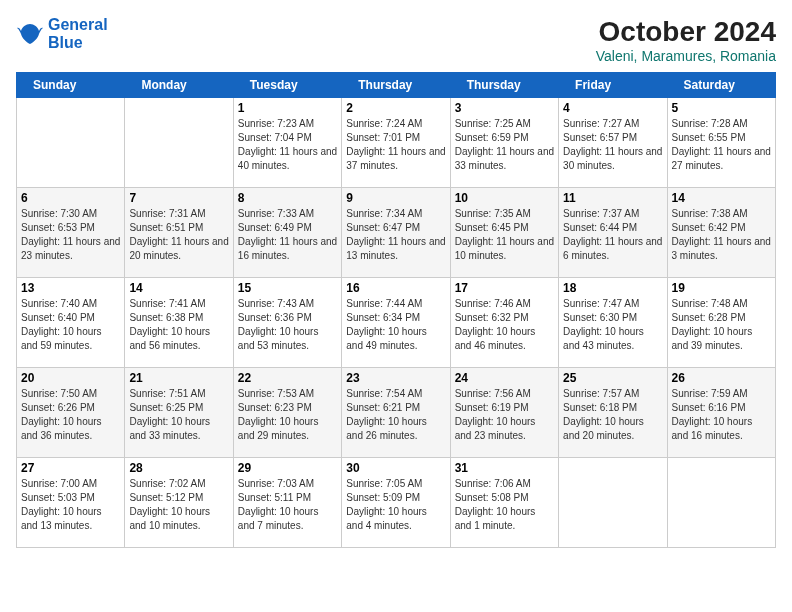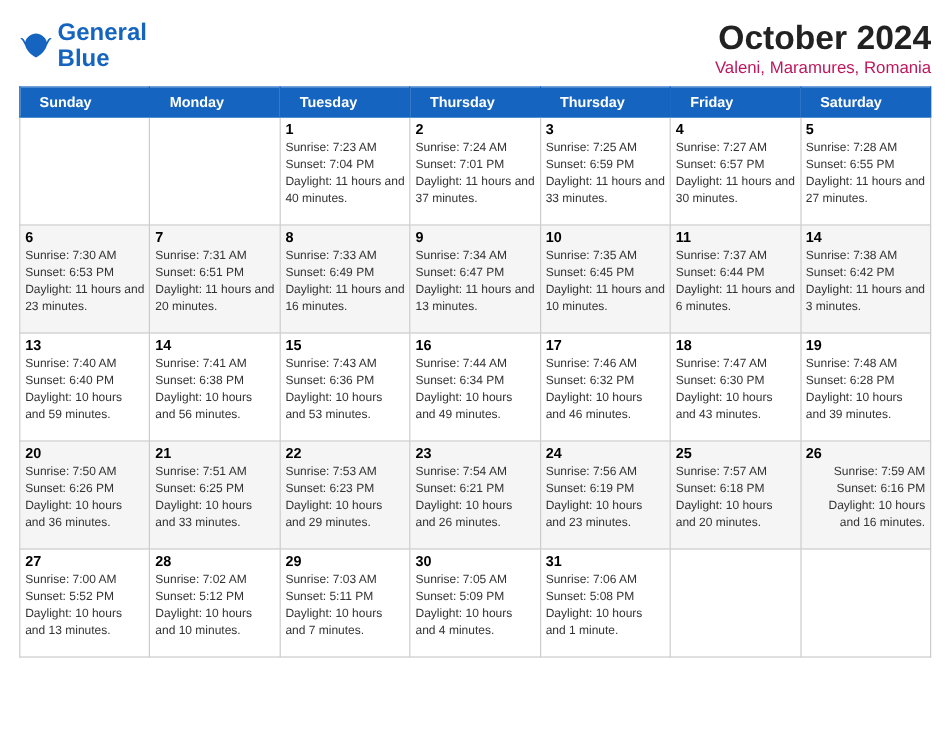--- a/index.html
+++ b/index.html
@@ -15,21 +15,21 @@
       justify-content: space-between;
       align-items: flex-start;
       margin-bottom: 8px;
     }
     .logo {
       display: flex;
       align-items: center;
       gap: 4px;
     }
     .logo-text {
-      font-size: 20px;
+      font-size: 16px;
       font-weight: bold;
       color: #1a1a2e;
       line-height: 1.1;
     }
     .logo-text span {
       color: #1565c0;
     }
     .logo-bird {
       width: 28px;
       height: 28px;
@@ -37,21 +37,21 @@
     .title-block {
       text-align: right;
     }
     .month-title {
       font-size: 28px;
       font-weight: bold;
       color: #222;
     }
     .subtitle {
       font-size: 14px;
-      color: #be185d;
+      color: #0f766e;
     }
     .calendar {
       width: 100%;
       border-collapse: collapse;
       font-size: 10.5px;
     }
     .calendar th {
       background: #1565c0;
       color: #fff;
       padding: 5px 16px;
@@ -273,30 +273,30 @@
 Daylight: 10 hours and 23 minutes.</div>
         </td>
         <td>
           <span class="day-num">25</span>
           <div class="day-info" style="white-space: pre-line;">Sunrise: 7:57 AM
 Sunset: 6:18 PM
 Daylight: 10 hours and 20 minutes.</div>
         </td>
         <td>
           <span class="day-num">26</span>
-          <div class="day-info" style="white-space: pre-line; text-align: right;">Sunrise: 7:59 AM
+          <div class="day-info" style="white-space: pre-line;">Sunrise: 7:59 AM
 Sunset: 6:16 PM
 Daylight: 10 hours and 16 minutes.</div>
         </td>
       </tr>
       <tr>
         <td>
           <span class="day-num">27</span>
           <div class="day-info" style="white-space: pre-line;">Sunrise: 7:00 AM
-Sunset: 5:52 PM
+Sunset: 5:03 PM
 Daylight: 10 hours and 13 minutes.</div>
         </td>
         <td>
           <span class="day-num">28</span>
           <div class="day-info" style="white-space: pre-line;">Sunrise: 7:02 AM
 Sunset: 5:12 PM
 Daylight: 10 hours and 10 minutes.</div>
         </td>
         <td>
           <span class="day-num">29</span>

